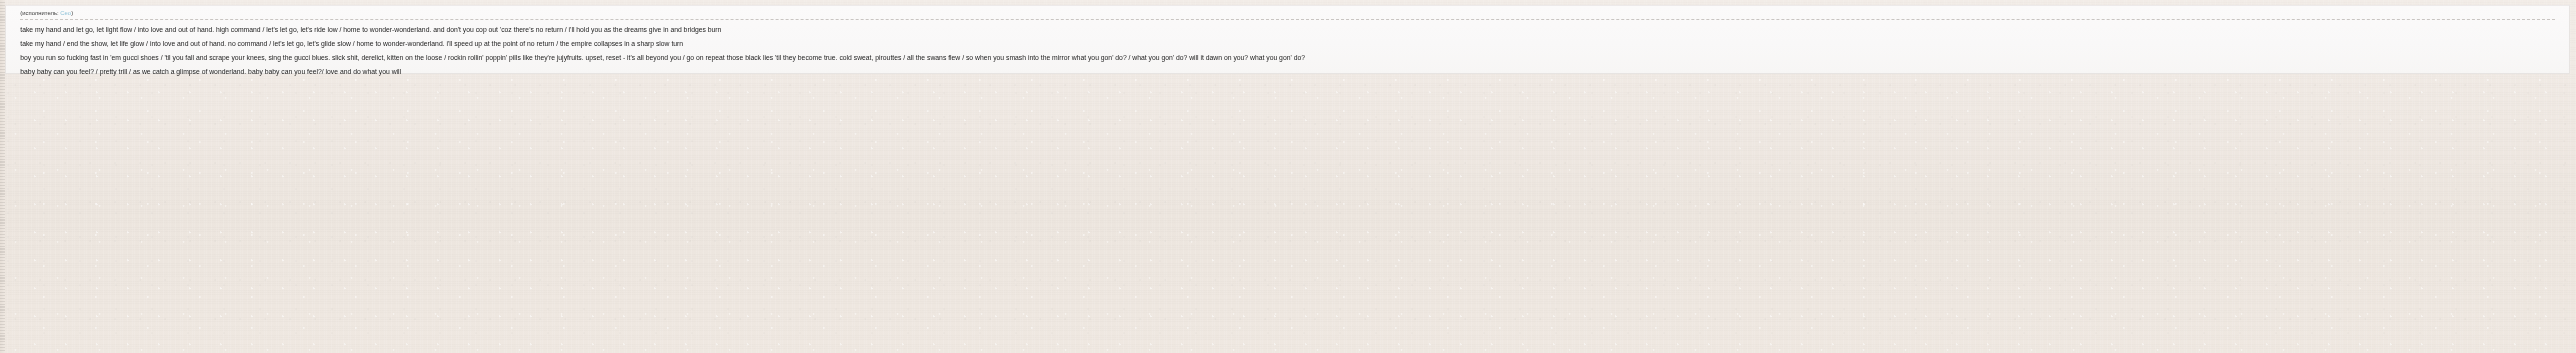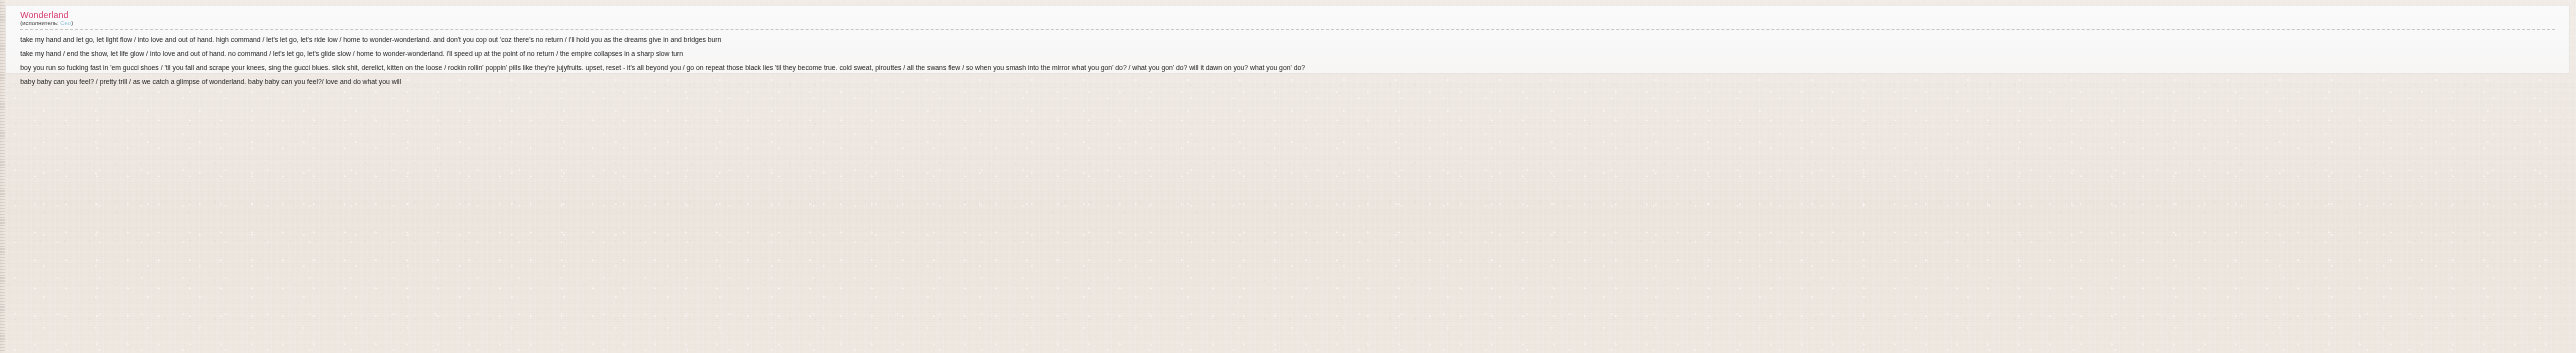--- a/index.html
+++ b/index.html
@@ -111,21 +111,20 @@
   }
 </style>
 </head>
 <body>
 
 <div id="page-bg"></div>
 <div id="left-edge"></div>
 
 <div id="content-card">
 
-  <div class="song-title">Wonderland</div>
 
   <div class="artist-line">
     <span>(исполнитель:</span><span>&nbsp;</span><span class="artist-link">Ceo</span><span>)</span>
   </div>
 
   <hr class="divider">
 
   <div class="lyrics-block">
     <p class="lyric-line">take my hand and let go, let light flow / into love and out of hand. high command / let's let go, let's ride low / home to wonder-wonderland. and don't you cop out 'coz there's no return / i'll hold you as the dreams give in and bridges burn</p>
     <p class="lyric-line">take my hand / end the show, let life glow / into love and out of hand. no command / let's let go, let's glide slow / home to wonder-wonderland. i'll speed up at the point of no return / the empire collapses in a sharp slow turn</p>

